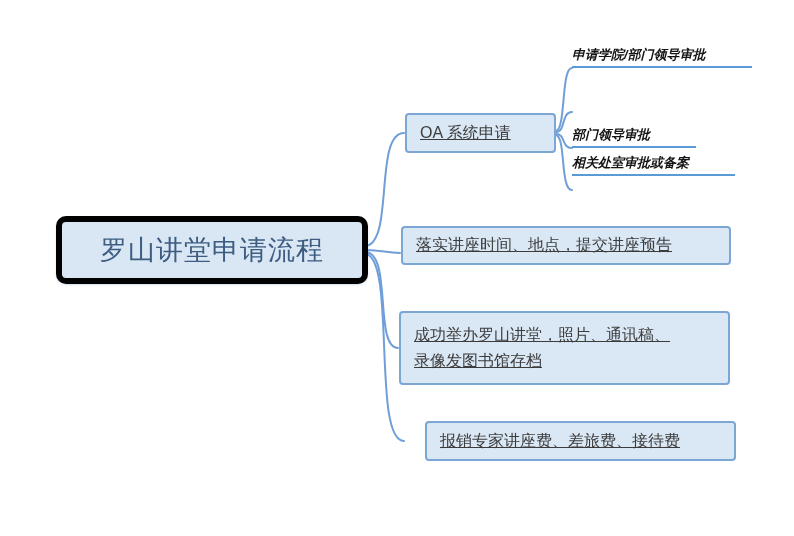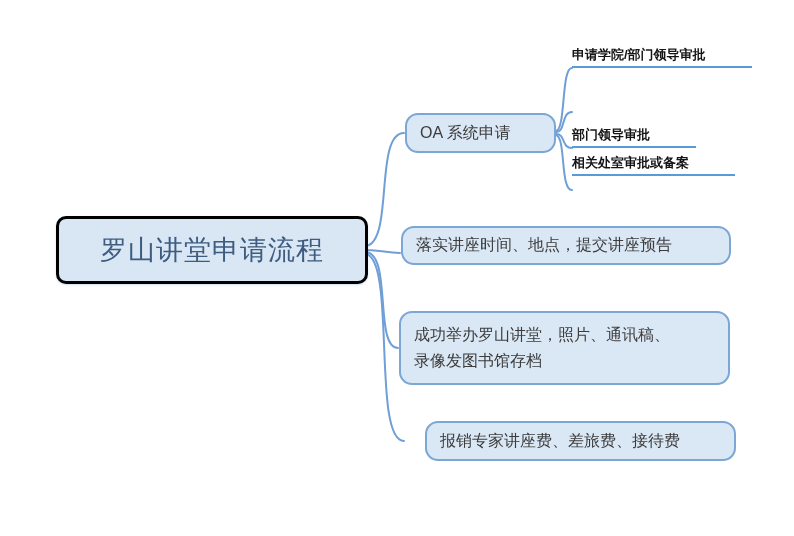--- a/index.html
+++ b/index.html
@@ -27,52 +27,54 @@
       position: absolute;
       box-sizing: border-box;
       display: flex;
       align-items: center;
     }
     .root-node {
       left: 56px;
       top: 216px;
       width: 312px;
       height: 68px;
-      border: 3px solid #000000;
+      border: 6px solid #000000;
       border-radius: 10px;
       background: #D9E7F5;
       justify-content: center;
       font-size: 27px;
       color: #3D5C80;
       letter-spacing: 1px;
       box-shadow: 0 1px 2px rgba(74,126,187,0.25);
     }
     .branch {
       border: 2px solid #7CA6D4;
-      border-radius: 13px;
+      border-radius: 4px;
       background: #DAE7F4;
       color: #3C3C3C;
       font-size: 16px;
       padding: 0 13px;
+      text-decoration: underline;
     }
     .branch-oa   { left: 405px; top: 113px; width: 151px; height: 40px; }
     .branch-2    { left: 401px; top: 226px; width: 330px; height: 39px; }
     .branch-3    { left: 399px; top: 311px; width: 331px; height: 74px; line-height: 1.6; white-space: pre-line; }
     .branch-4    { left: 405px; top: 421px; width: 311px; height: 40px; margin-left: 20px; }
     .subtopic {
       position: absolute;
       left: 572px;
       height: 20px;
       border-bottom: 2px solid #5B9BD5;
       font-size: 13px;
       font-weight: bold;
       color: #141414;
       padding-right: 46px;
       white-space: nowrap;
       line-height: 18px;
+      font-style: italic;
     }
     .sub-1 { top: 46px; }
     .sub-2 { top: 90px; }
     .sub-3 { top: 126px; }
     .sub-4 { top: 154px; }
   </style>
 </head>
 <body>
 
 <div class="canvas">

